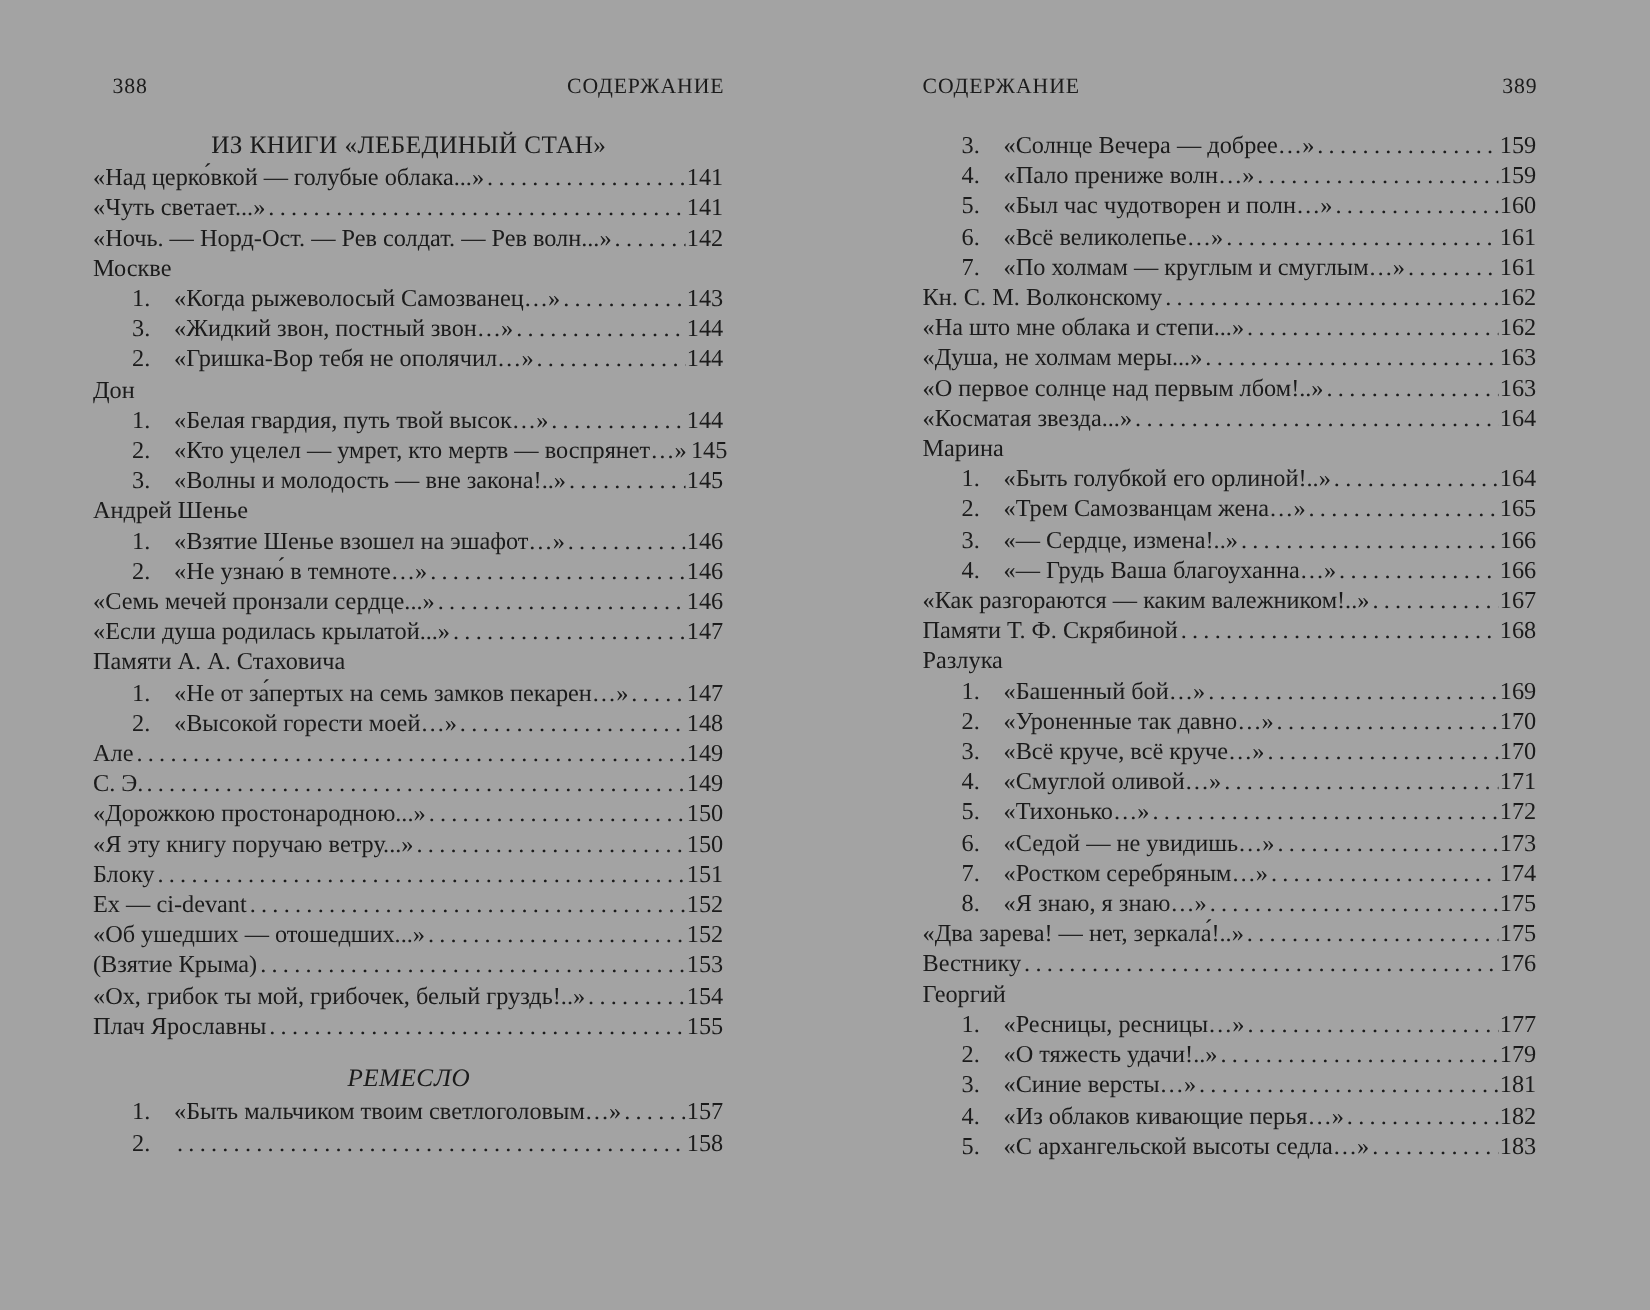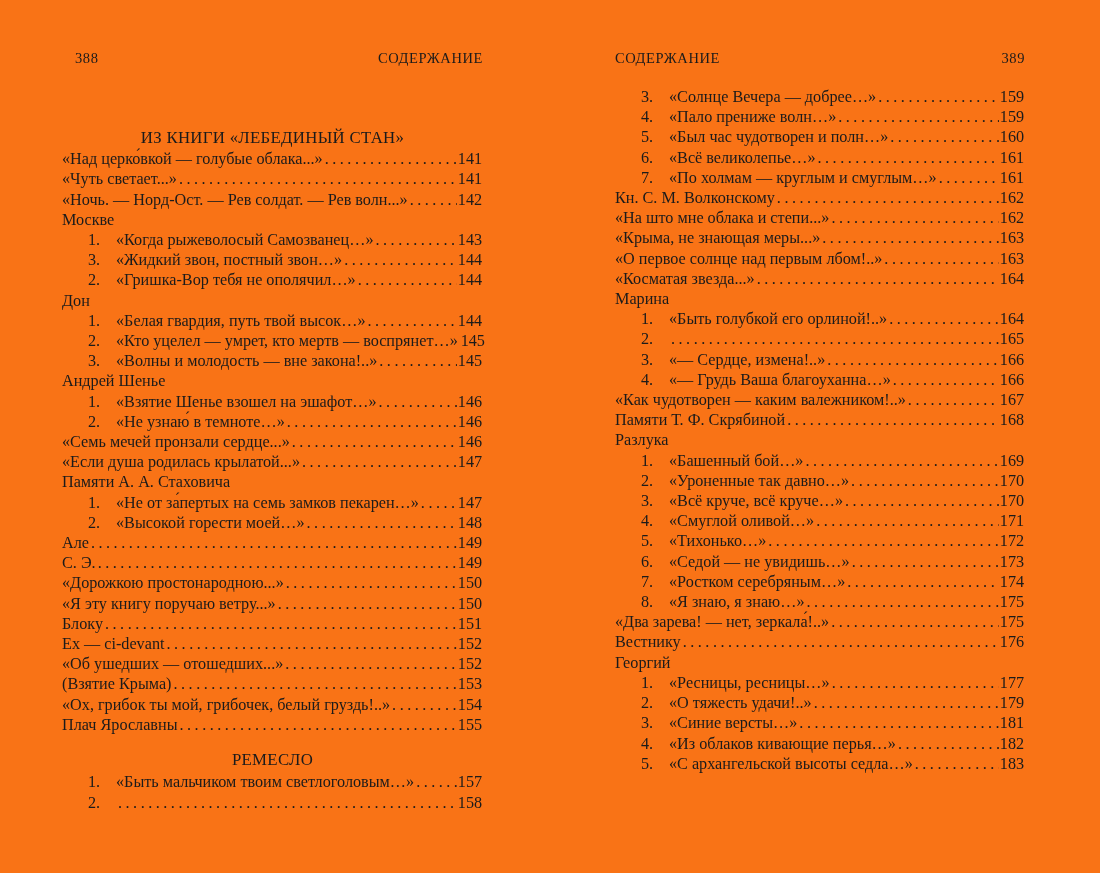--- a/index.html
+++ b/index.html
@@ -4,21 +4,21 @@
 <style>
   html, body {
     margin: 0;
     padding: 0;
     background: #ffffff;
   }
   .spread {
     position: relative;
     width: 1100px;
     height: 873px;
-    background: #f97316;
+    background: #a3a3a3;
     font-family: "Liberation Serif", "DejaVu Serif", serif;
     color: #1b1b1b;
     overflow: hidden;
   }
   .page {
     position: absolute;
     top: 0;
     height: 100%;
   }
   #left-page  { left: 62px;  width: 421px; }
@@ -43,25 +43,25 @@
     left: 0;
     right: 0;
     font-size: 16.2px;
     line-height: 20.2px;
   }
   .toc-heading {
     text-align: center;
     font-size: 16.8px;
     letter-spacing: 0.3px;
     margin-bottom: 1px;
-    margin-top: 41px;
   }
   .toc-heading.spaced {
     margin-top: 15px;
     margin-bottom: 2px;
+    font-style: italic;
   }
   .toc-group { white-space: nowrap; }
   .toc-entry {
     display: flex;
     align-items: baseline;
   }
   .toc-entry.indented { padding-left: 26px; }
   .num {
     flex: 0 0 28px;
     white-space: nowrap;
@@ -291,21 +291,21 @@
           <span class="title">Кн. С. М. Волконскому</span>
           <span class="dots">..........................................................................................</span>
           <span class="pagenum">162</span>
         </div>
         <div class="toc-entry">
           <span class="title">«На што мне облака и степи...»</span>
           <span class="dots">..........................................................................................</span>
           <span class="pagenum">162</span>
         </div>
         <div class="toc-entry">
-          <span class="title">«Крыма, не знающая меры...»</span>
+          <span class="title">«Душа, не холмам меры...»</span>
           <span class="dots">..........................................................................................</span>
           <span class="pagenum">163</span>
         </div>
         <div class="toc-entry">
           <span class="title">«О первое солнце над первым лбом!..»</span>
           <span class="dots">..........................................................................................</span>
           <span class="pagenum">163</span>
         </div>
         <div class="toc-entry">
           <span class="title">«Косматая звезда...»</span>
@@ -314,37 +314,38 @@
         </div>
         <div class="toc-group">Марина</div>
         <div class="toc-entry indented">
           <span class="num">1.</span>
           <span class="title">«Быть голубкой его орлиной!..»</span>
           <span class="dots">..........................................................................................</span>
           <span class="pagenum">164</span>
         </div>
         <div class="toc-entry indented">
           <span class="num">2.</span>
+          <span class="title">«Трем Самозванцам жена…»</span>
           <span class="dots">..........................................................................................</span>
           <span class="pagenum">165</span>
         </div>
         <div class="toc-entry indented">
           <span class="num">3.</span>
           <span class="title">«— Сердце, измена!..»</span>
           <span class="dots">..........................................................................................</span>
           <span class="pagenum">166</span>
         </div>
         <div class="toc-entry indented">
           <span class="num">4.</span>
           <span class="title">«— Грудь Ваша благоуханна…»</span>
           <span class="dots">..........................................................................................</span>
           <span class="pagenum">166</span>
         </div>
         <div class="toc-entry">
-          <span class="title">«Как чудотворен — каким валежником!..»</span>
+          <span class="title">«Как разгораются — каким валежником!..»</span>
           <span class="dots">..........................................................................................</span>
           <span class="pagenum">167</span>
         </div>
         <div class="toc-entry">
           <span class="title">Памяти Т. Ф. Скрябиной</span>
           <span class="dots">..........................................................................................</span>
           <span class="pagenum">168</span>
         </div>
         <div class="toc-group">Разлука</div>
         <div class="toc-entry indented">

